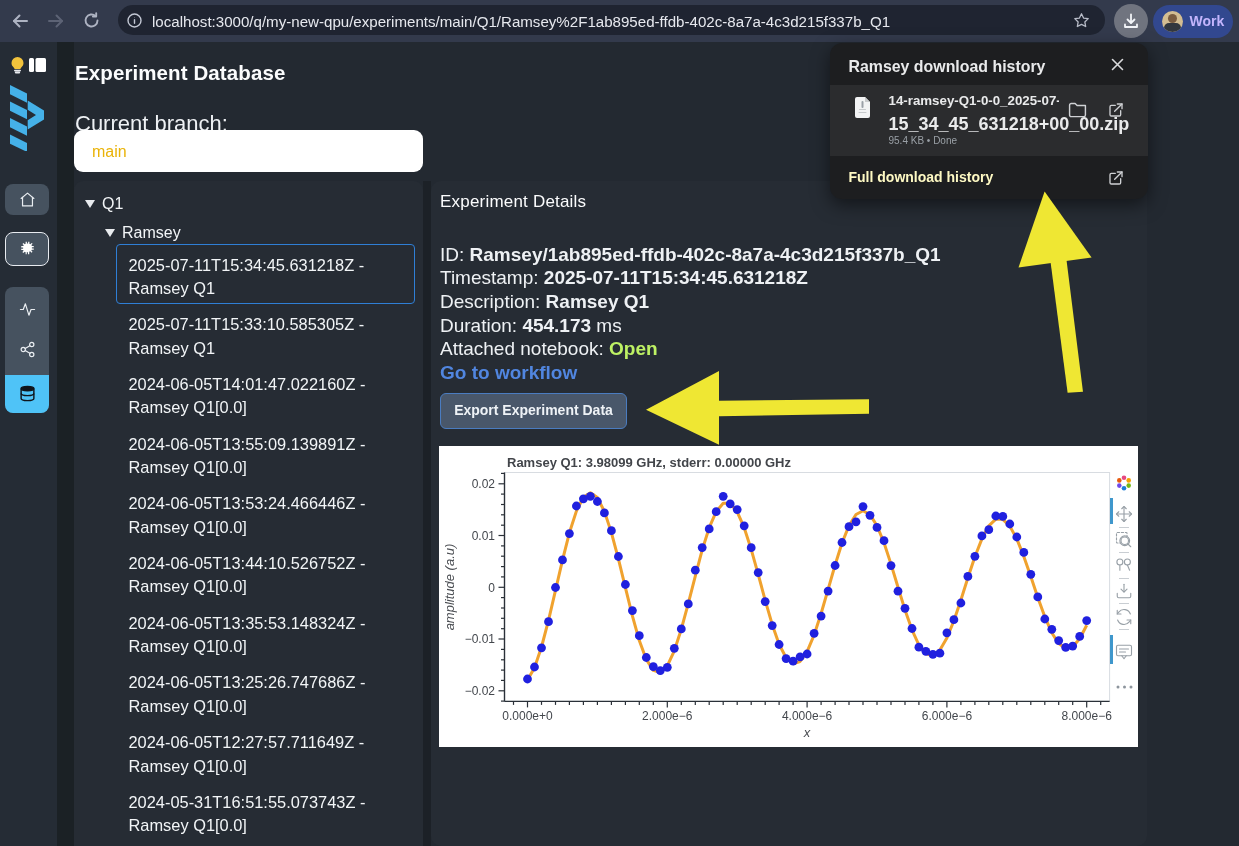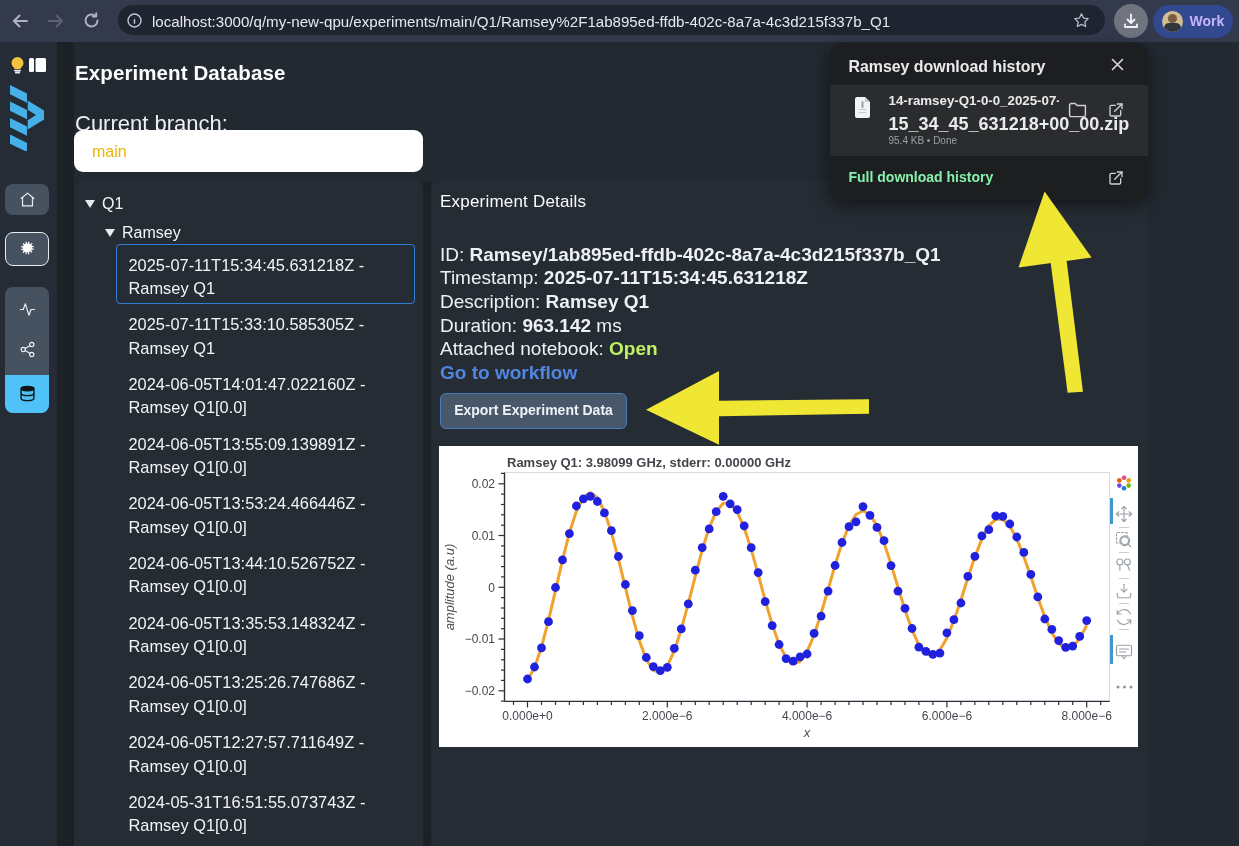--- a/index.html
+++ b/index.html
@@ -112,21 +112,21 @@
 
 
 <div class="abs" style="left:422.5px;top:181px;width:8px;height:665px;background:#1c2127"></div>
 
 <div class="abs" style="left:430.5px;top:181px;width:716px;height:665px;border-radius:10px;background:#262c34"></div>
 <div class="abs" style="left:440px;top:192px;font-size:17px;font-weight:normal;color:#fbfcfd;letter-spacing:0.2px">Experiment Details</div>
 <div class="abs" style="left:440px;top:242.5px;font-size:19px;color:#eef1f4;line-height:23.7px">
 ID: <b>Ramsey/1ab895ed-ffdb-402c-8a7a-4c3d215f337b_Q1</b><br>
 Timestamp: <b>2025-07-11T15:34:45.631218Z</b><br>
 Description: <b>Ramsey Q1</b><br>
-Duration: <b>963.142</b> ms<br>
+Duration: <b>454.173</b> ms<br>
 Attached notebook: <b style="color:#bef264">Open</b><br>
 <b style="color:#5186e0">Go to workflow</b>
 </div>
 <div class="abs" style="left:440px;top:393px;width:187px;height:36px;border-radius:6px;background:#49576a;border:1.5px solid #4a7cc0;color:#eef2f6;font-size:14px;font-weight:bold;text-align:center;line-height:33px">Export Experiment Data</div>
 
 
 <div class="abs" style="left:439px;top:446px;width:699px;height:301px;background:#fff">
 <svg width="699" height="301" viewBox="0 0 699 301" style="position:absolute;left:0;top:0">
         <rect x="0" y="0" width="699" height="301" fill="#ffffff"></rect>
         <rect x="65.5" y="26.5" width="605.1" height="228.9" fill="#ffffff" stroke="#d8dce1" stroke-width="1"></rect>
@@ -353,21 +353,21 @@
 <div class="abs" style="left:888.5px;top:93px;width:170px;height:17px;overflow:hidden;font-size:13.3px;font-weight:bold;color:#e9eaeb;white-space:nowrap">14-ramsey-Q1-0-0_2025-07-11T</div><div class="abs" style="left:888.5px;top:113.5px;font-size:18px;font-weight:bold;color:#e9eaeb;white-space:nowrap">15_34_45_631218+00_00.zip</div>
 <div class="abs" style="left:888.5px;top:135px;font-size:10px;color:#9aa0a6">95.4 KB&nbsp;•&nbsp;Done</div>
 <svg class="abs" style="left:1068px;top:101px" width="19" height="17" viewBox="0 0 24 20" fill="none" stroke="#cfd1d4" stroke-width="1.8" stroke-linejoin="round">
       <path d="M2 4.5a2 2 0 0 1 2-2h5l2.5 2.5H22a0 0 0 0 1 0 0v12a2 2 0 0 1-2 2H4a2 2 0 0 1-2-2z"></path>
     </svg>
 <svg class="abs" style="left:1108px;top:101.5px" width="16" height="16" viewBox="0 0 24 24" fill="none" stroke="#cfd1d4" stroke-width="2" stroke-linecap="round" stroke-linejoin="round">
       <path d="M19 13v6a2 2 0 0 1-2 2H5a2 2 0 0 1-2-2V7a2 2 0 0 1 2-2h6"></path>
       <path d="M14 3h7v7"></path>
       <path d="M10 14 21 3"></path>
     </svg>
-<div class="abs" style="left:848.5px;top:168.5px;font-size:14px;font-weight:bold;color:#86efac">Full download history</div>
+<div class="abs" style="left:848.5px;top:168.5px;font-size:14px;font-weight:bold;color:#fef9c3">Full download history</div>
 <svg class="abs" style="left:1108px;top:169.5px" width="16" height="16" viewBox="0 0 24 24" fill="none" stroke="#cfd1d4" stroke-width="2" stroke-linecap="round" stroke-linejoin="round">
       <path d="M19 13v6a2 2 0 0 1-2 2H5a2 2 0 0 1-2-2V7a2 2 0 0 1 2-2h6"></path>
       <path d="M14 3h7v7"></path>
       <path d="M10 14 21 3"></path>
     </svg>
 
 
 <svg class="abs" style="left:0;top:0" width="1239" height="846" viewBox="0 0 1239 846" pointer-events="none">
 <g fill="#efe733">
 <path d="M646 409.8 L719 370.9 L719 400.7 L869 399.2 L869 413.7 L719 416.2 L719 444.7 Z"></path>

